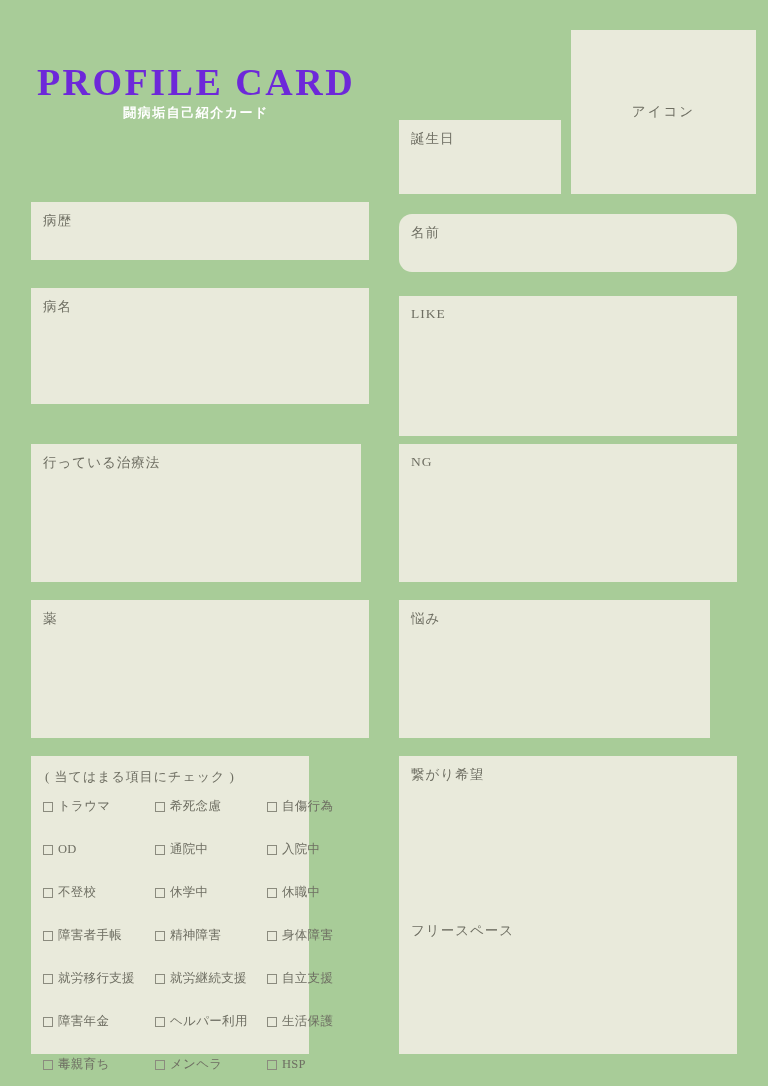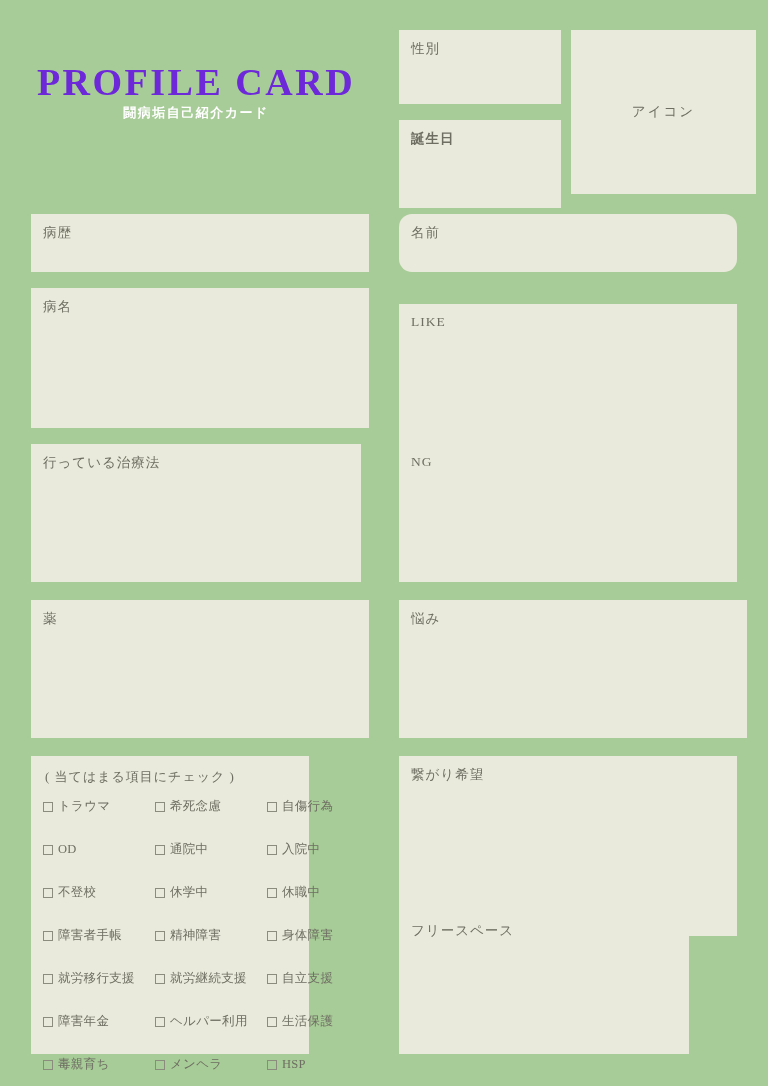--- a/index.html
+++ b/index.html
@@ -115,61 +115,58 @@
 </head>
 <body>
 
 <div class="page">
 
   <div class="title-block">
     <div class="title-main">PROFILE CARD</div>
     <div class="title-sub">闘病垢自己紹介カード</div>
   </div>
 
-  <div class="box" style="left:399px; top:30px; width:162px; height:74px;">
-    <span class="box-label">性別</span>
-  </div>
-
-  <div class="box" style="left:399px; top:120px; width:162px; height:88px;font-weight:bold;">
+
+  <div class="box" style="left:399px; top:120px; width:162px; height:74px;">
     <span class="box-label">誕生日</span>
   </div>
 
   <div class="box" style="left:571px; top:30px; width:185px; height:164px;">
     <span class="icon-box-text">アイコン</span>
   </div>
 
-  <div class="box" style="left:31px; top:214px; width:338px; height:58px;">
+  <div class="box" style="left:31px; top:202px; width:338px; height:58px;">
     <span class="box-label">病歴</span>
   </div>
 
   <div class="box" style="left:399px; top:214px; width:338px; height:58px;border-radius:13px;">
     <span class="box-label">名前</span>
   </div>
 
-  <div class="box" style="left:31px; top:288px; width:338px; height:140px;">
+  <div class="box" style="left:31px; top:288px; width:338px; height:116px;">
     <span class="box-label">病名</span>
   </div>
 
-  <div class="box" style="left:399px; top:304px; width:338px; height:140px;">
+  <div class="box" style="left:399px; top:296px; width:338px; height:140px;">
     <span class="box-label">LIKE</span>
   </div>
 
   <div class="box" style="left:31px; top:444px; width:330px; height:138px;">
     <span class="box-label">行っている治療法</span>
   </div>
 
   <div class="box" style="left:399px; top:444px; width:338px; height:138px;">
     <span class="box-label">NG</span>
   </div>
 
   <div class="box" style="left:31px; top:600px; width:338px; height:138px;">
     <span class="box-label">薬</span>
   </div>
 
-  <div class="box" style="left:399px; top:600px; width:348px; height:138px;">
+  <div class="box" style="left:399px; top:600px; width:311px; height:138px;">
     <span class="box-label">悩み</span>
   </div>
 
   <div class="box" style="left:31px; top:756px; width:278px; height:298px;">
     <span class="check-title">( 当てはまる項目にチェック )</span>
     <div class="check-grid">
       <div class="check-item">
           <span class="check-box"></span>
           <span>トラウマ</span>
         </div>
@@ -259,17 +256,17 @@
           <span class="check-box"></span>
           <span>HSP</span>
         </div>
     </div>
   </div>
 
   <div class="box" style="left:399px; top:756px; width:338px; height:180px;">
     <span class="box-label">繋がり希望</span>
   </div>
 
-  <div class="box" style="left:399px; top:912px; width:290px; height:142px;">
+  <div class="box" style="left:399px; top:912px; width:338px; height:142px;">
     <span class="box-label">フリースペース</span>
   </div>
 
 </div>
 
 </body></html>

